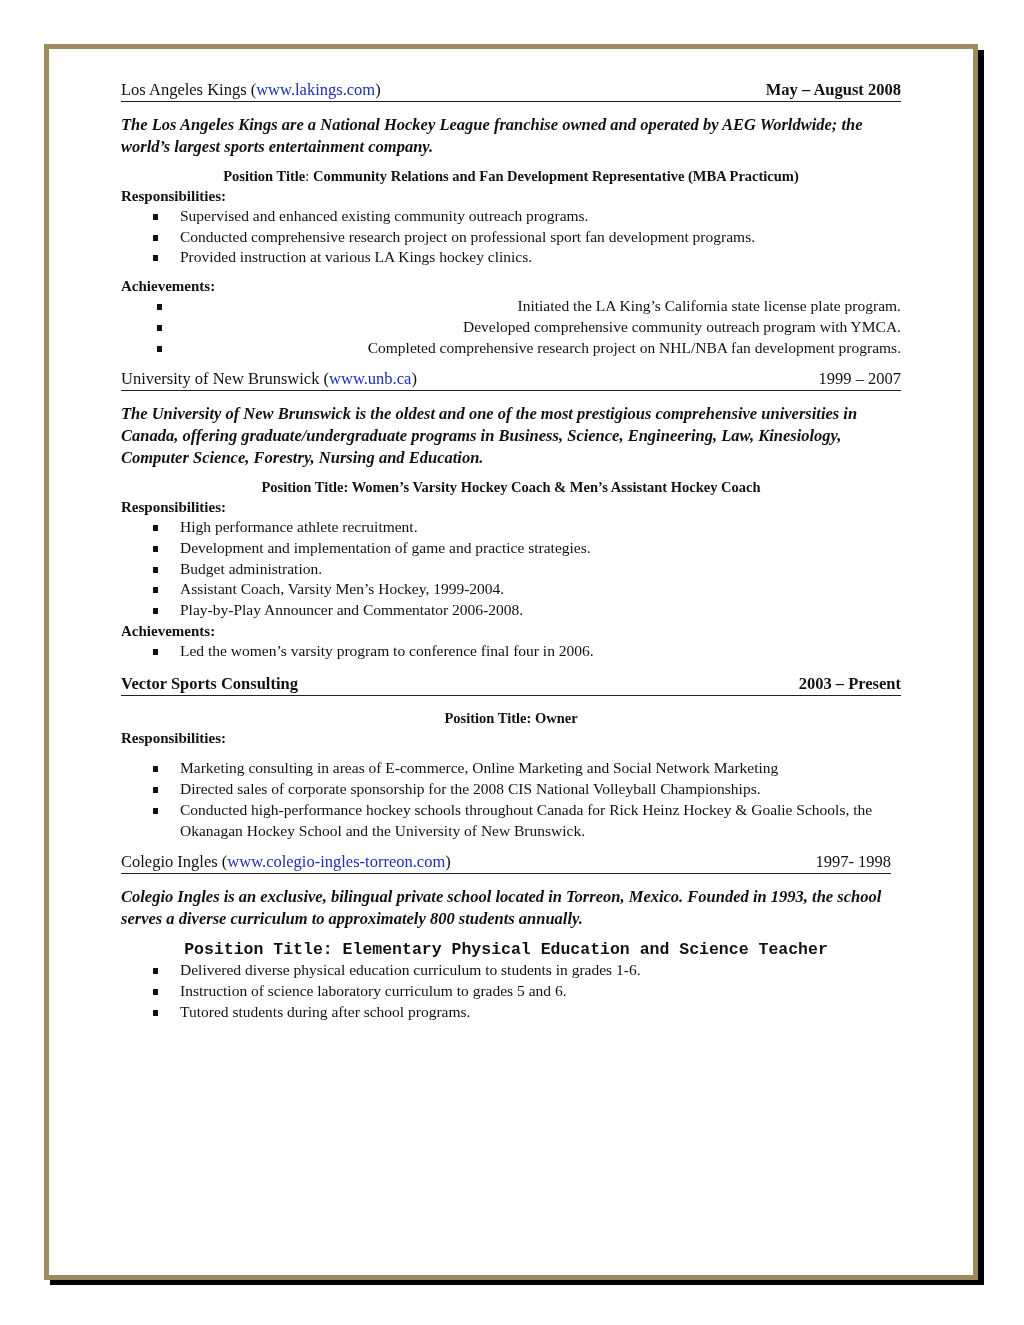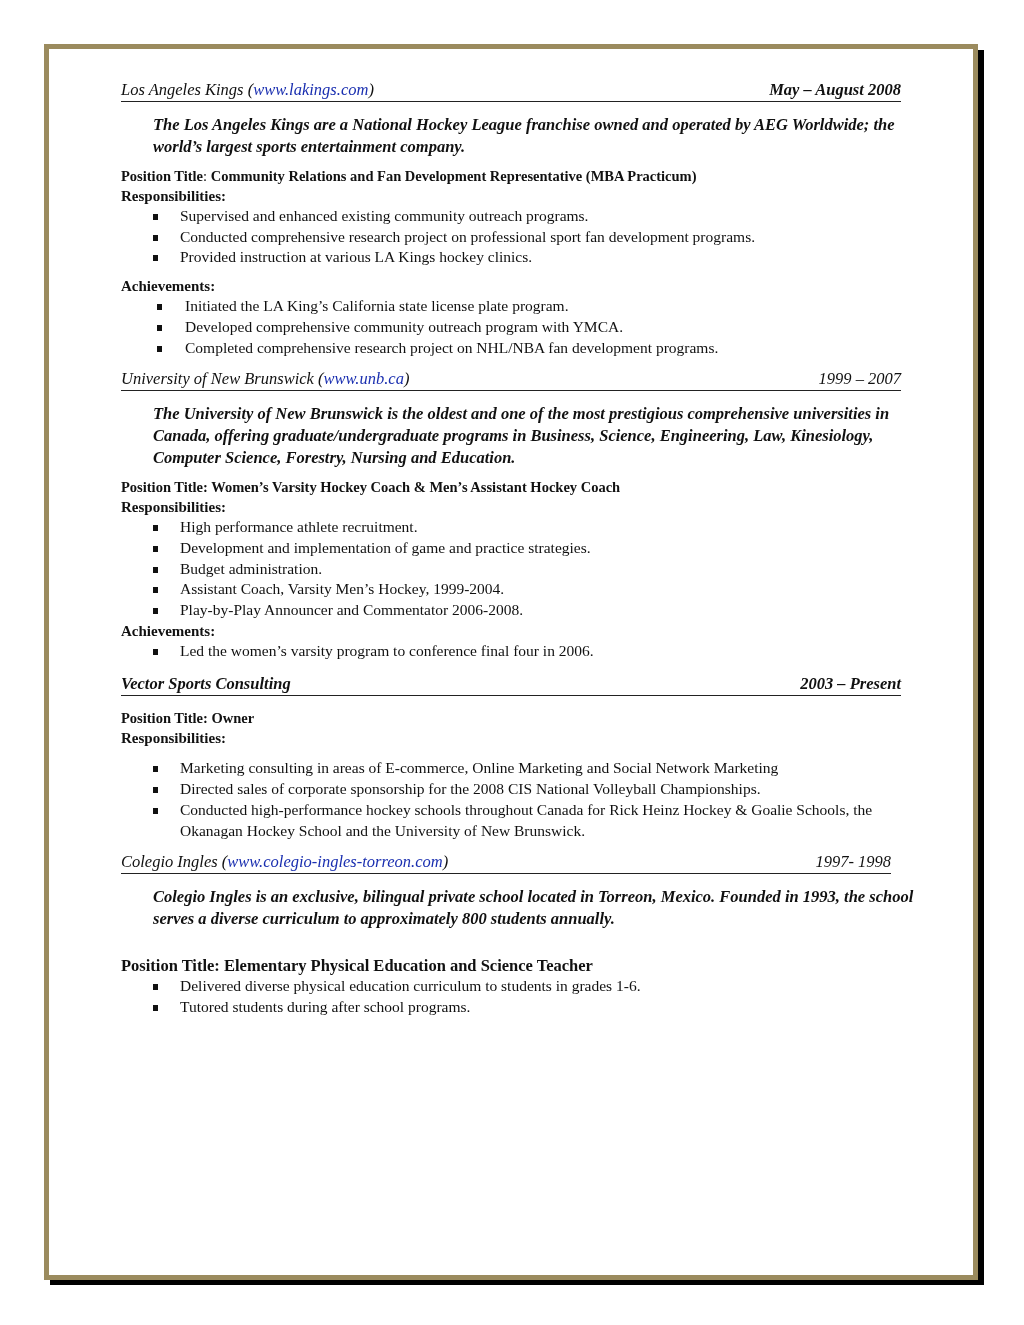--- a/index.html
+++ b/index.html
@@ -3,34 +3,34 @@
 <meta charset="utf-8">
 <style>
   html, body { margin:0; padding:0; background:#ffffff; }
   body { width:1024px; height:1325px; position:relative; overflow:hidden;
          font-family: "Liberation Serif", "DejaVu Serif", serif; color:#111; }
   .frame-shadow { position:absolute; left:50px; top:50px; width:934px; height:1235px; background:#000; }
   .frame { position:absolute; left:44px; top:44px; width:924px; height:1226px;
            border:5px solid #9b8b5e; background:#fff; }
   .content { position:absolute; left:121px; top:80px; width:780px; font-size:15.5px; line-height:20.5px; }
   .hdr { display:flex; justify-content:space-between; border-bottom:1.5px solid #222;
-         font-size:16.5px; line-height:20px; padding-bottom:1px;font-style:italic; }
+         font-size:16.5px; line-height:20px; padding-bottom:1px; }
   .hdr .dates { font-weight:bold; }
   .hdr.bold .org { font-weight:bold; }
   .hdr.bold .dates { font-weight:bold; }
   .hdr .org { font-weight:normal;text-align:right; }
   a.link { color:#1a2fb0; text-decoration:none; }
-  .desc { font-style:italic; font-weight:bold; font-size:16.5px; line-height:22px; margin-top:12px;margin-left:32px; }
-  .ptitle { font-weight:bold; font-size:14.5px; line-height:20px; margin-top:8px; }
-  .ptitle.big { font-size:16.5px; margin-top:26px; }
+  .desc { font-style:italic; font-weight:bold; font-size:16.5px; line-height:22px; margin-top:12px; }
+  .ptitle { font-weight:bold; font-size:14.5px; line-height:20px; margin-top:8px;text-align:center; }
+  .ptitle.big { font-size:16.5px; margin-top:10px;font-family:Liberation Mono, monospace; }
   .label { font-weight:bold; font-size:15px; line-height:20px; }
   ul { list-style:none; margin:0; padding:0; }
   li { position:relative; padding-left:59px; line-height:20.7px; }
   li::before { content:""; position:absolute; left:32px; top:8px; width:5px; height:6px; background:#111; }
-  ul.ach li { padding-left:64px; }
+  ul.ach li { padding-left:64px;text-align:right; }
   ul.ach li::before { left:36px; }
 </style>
 </head>
 <body>
 
 <div class="frame-shadow"></div>
 <div class="frame"></div>
 
 <div class="content">
 
@@ -92,17 +92,18 @@
 
   <div style="margin-top:11px; width:770px">
     <div class="hdr">
       <span><span>Colegio Ingles (</span><a class="link">www.colegio-ingles-torreon.com</a><span>)</span></span>
       <span class="dates" style="font-weight:normal">1997- 1998</span>
     </div>
     <div class="desc" style="width:790px">Colegio Ingles is an exclusive, bilingual private school located in Torreon, Mexico. Founded in 1993, the school serves a diverse curriculum to approximately 800 students annually.</div>
     <div class="ptitle big">Position Title: Elementary Physical Education and Science Teacher</div>
     <ul>
       <li>Delivered diverse physical education curriculum to students in grades 1-6.</li>
+      <li>Instruction of science laboratory curriculum to grades 5 and 6.</li>
       <li>Tutored students during after school programs.</li>
     </ul>
   </div>
 
 </div>
 
 </body></html>

